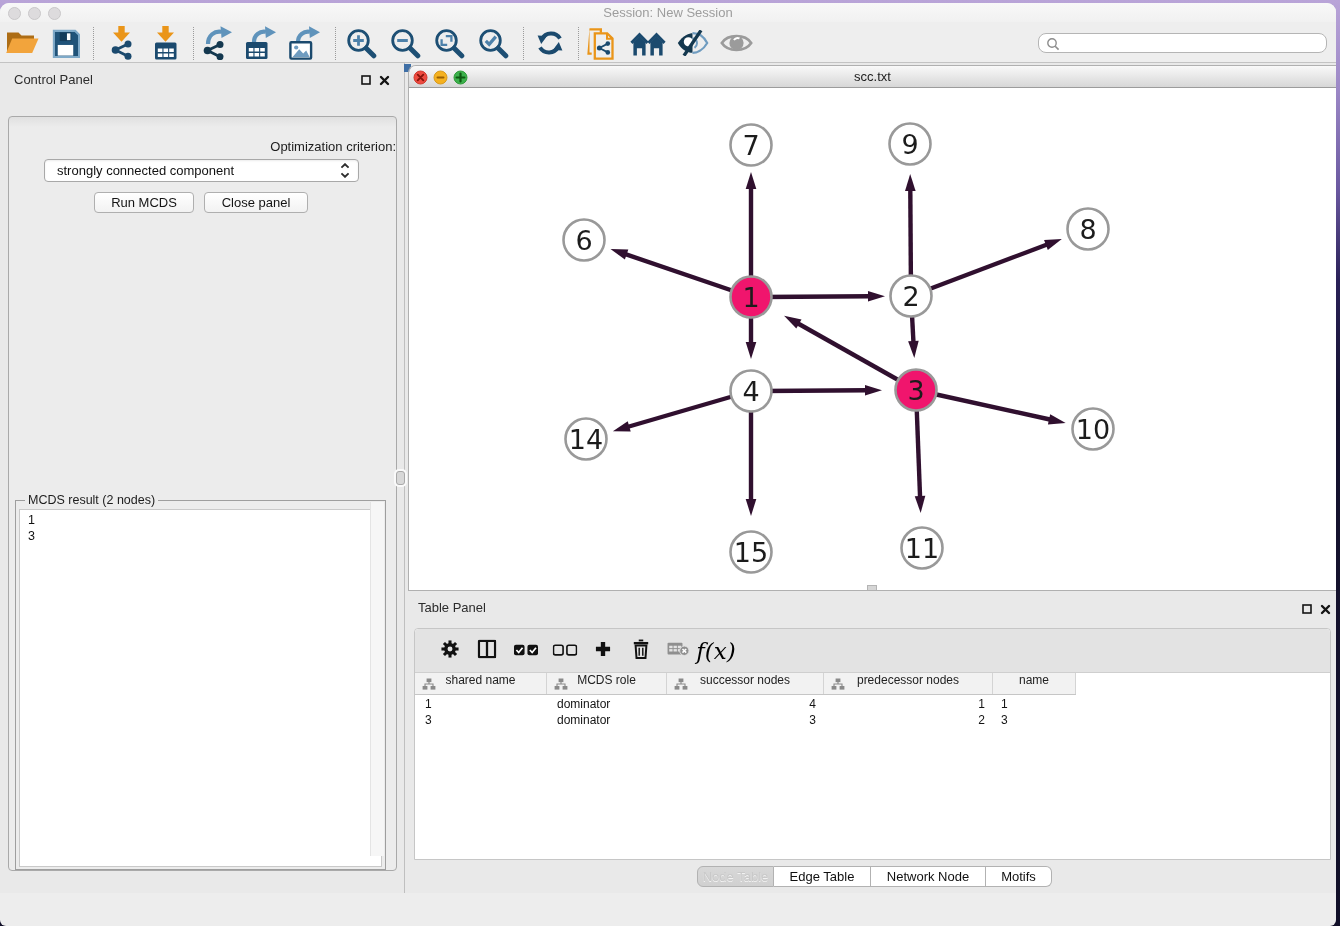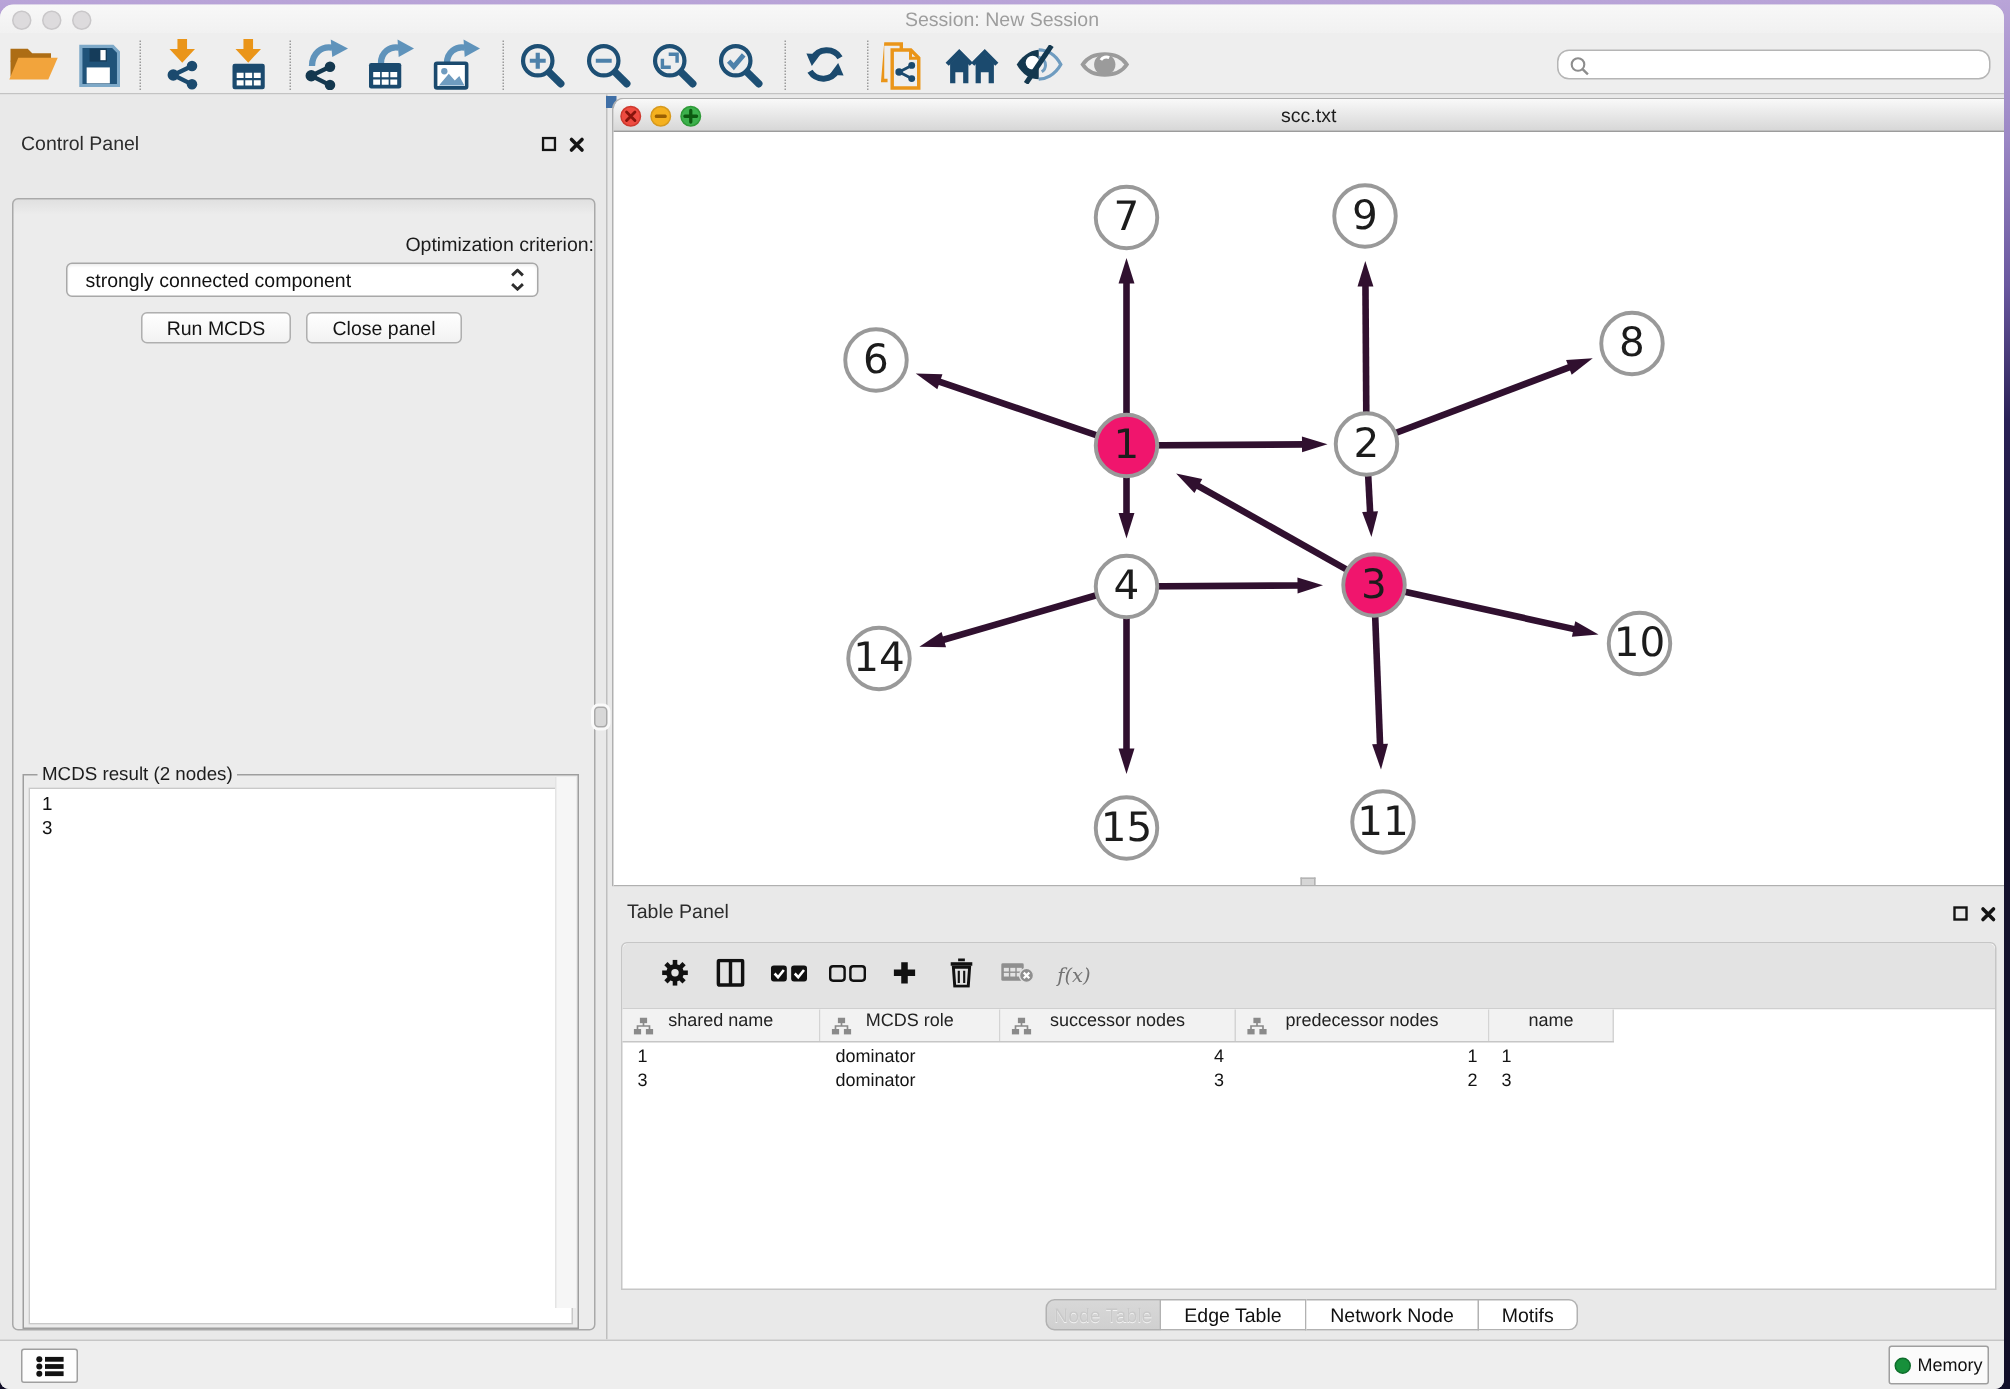--- a/index.html
+++ b/index.html
@@ -30,21 +30,21 @@
 .tb-btn svg { display:block; }
 .tb-sep { position:absolute; top:5px; height:33px; width:0;
   border-left:1px dotted #9b9b9b; }
 .searchbox { position:absolute; left:1038px; top:11px; width:289px; height:20px;
   background:#fff; border:1px solid #b5b5b5; border-radius:8px; }
 .searchbox svg { position:absolute; left:7px; top:3px; }
 
 .content { position:absolute; left:0; top:60px; width:100%; height:830px;
   background:#e9e9e9; }
 
-.cpanel { position:absolute; left:0; top:16px; width:400px; height:830px; }
+.cpanel { position:absolute; left:0; top:0; width:400px; height:830px; }
 .panel-title { position:absolute; font-size:13px; color:#2c2c2c; }
 .cp-title { left:14px; top:9px; }
 .mini-btn { position:absolute; width:14px; height:14px; display:flex;
   align-items:center; justify-content:center; }
 .cp-float { left:359px; top:10px; }
 .cp-close { left:377px; top:10px; }
 .cp-tabs { position:absolute; left:78px; top:34px; height:21px; display:flex; z-index:2; }
 .tab { height:21px; line-height:20px; font-size:13px; color:#111; text-align:center;
   background:linear-gradient(#ffffff,#f6f6f6); border:1px solid #b1b1b1; border-left:none; }
 .tab:first-child { border-left:1px solid #b1b1b1; border-radius:5px 0 0 5px; }
@@ -95,21 +95,21 @@
 
 .tpanel { position:absolute; left:400px; top:527px; width:936px; height:300px; }
 .tp-title { left:18px; top:10px; }
 .tp-float { left:900px; top:12px; }
 .tp-close { left:918px; top:12px; }
 .tp-box { position:absolute; left:14px; top:38px; width:917px; height:232px;
   background:#fff; border:1px solid #c6c6c6; border-radius:4px 4px 0 0; }
 .tp-toolbar { position:absolute; left:0; top:0; width:100%; height:44px;
   background:#e3e3e3; border-bottom:1px solid #cfcfcf; border-radius:4px 4px 0 0; }
 .tp-icon { position:absolute; top:50%; transform:translate(-50%,-50%); }
-.tp-fx { font-family:"DejaVu Serif", serif; font-style:italic; font-size:13px; color:#737373; }
+.tp-fx { font-family:"DejaVu Serif", serif; font-style:italic; font-size:23px; color:#000000; }
 .tp-head { position:absolute; left:0; top:44px; height:22px; display:flex;
   border-bottom:1px solid #c6c6c6; }
 .th-cell { position:relative; height:21px; background:#f2f2f2;
   border-right:1px solid #d4d4d4; font-size:12px; color:#222;
   display:flex; align-items:flex-start; justify-content:center; }
 .th-cell svg { position:absolute; left:7px; top:5px; }
 .tp-rows { position:absolute; left:0; top:67px; width:100%; }
 .tr-row { display:flex; height:16px; font-size:12px; color:#141414; }
 .td-cell { height:16px; line-height:16px; overflow:hidden; }
 .tp-tabs { position:absolute; left:297px; top:276px; height:21px; display:flex; }
@@ -593,29 +593,13 @@
           </div>
       </div>
       <div class="tp-tabs" id="tp-tabs">
           <div class="btab sel" style="width: 77px;">Node Table</div>
           <div class="btab" style="width: 97px;">Edge Table</div>
           <div class="btab" style="width: 115px;">Network Node</div>
           <div class="btab" style="width: 66px;">Motifs</div>
         </div>
     </div>
   </div>
-  <div class="statusbar">
-    <div class="sb-btn">
-      <svg width="19" height="14" viewBox="0 0 19 14">
-        <circle cx="2.2" cy="2.2" r="2" fill="#111"></circle>
-          <rect x="6" y="0.6" width="12.4" height="3.2" fill="#111"></rect>
-        <circle cx="2.2" cy="7" r="2" fill="#111"></circle>
-          <rect x="6" y="5.4" width="12.4" height="3.2" fill="#111"></rect>
-        <circle cx="2.2" cy="11.8" r="2" fill="#111"></circle>
-          <rect x="6" y="10.2" width="12.4" height="3.2" fill="#111"></rect>
-      </svg>
-    </div>
-    <div class="memory-btn">
-      <span class="mem-dot"></span>
-      <span>Memory</span>
-    </div>
-  </div>
 </div>
 
 </body></html>

